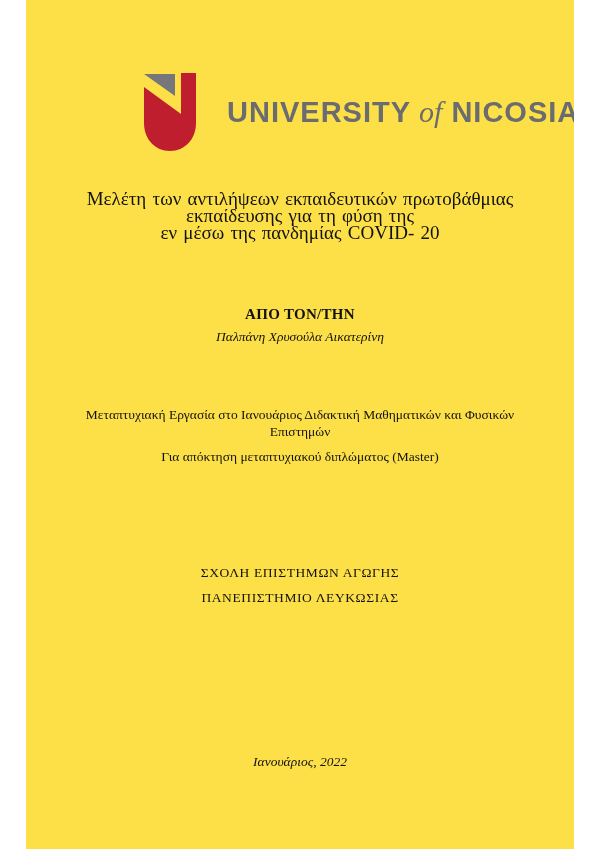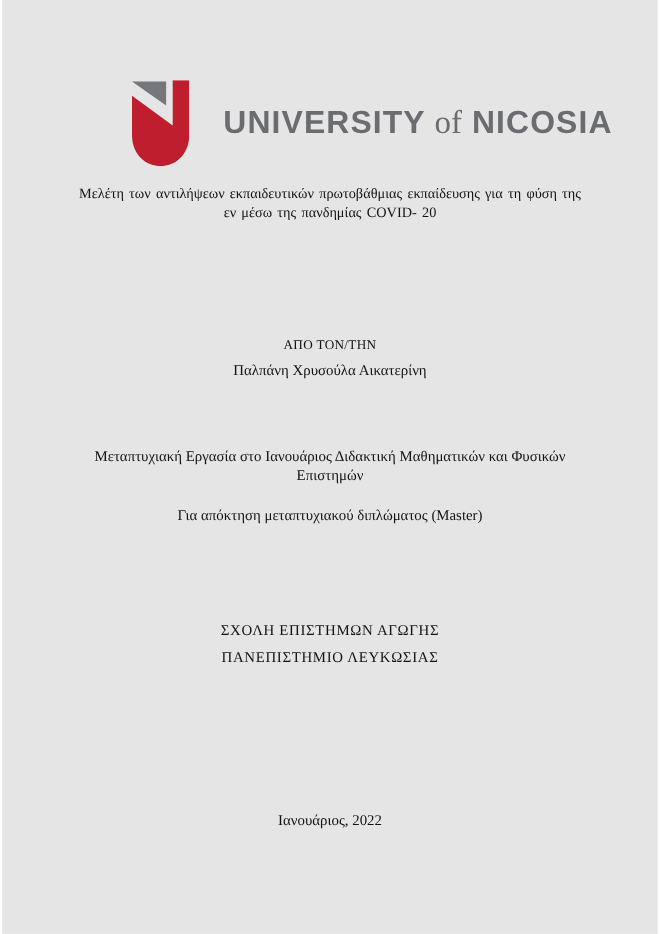--- a/index.html
+++ b/index.html
@@ -1,21 +1,21 @@
 <!DOCTYPE html>
 <html><head>
 <meta charset="utf-8">
 <style>
   html, body { margin: 0; padding: 0; background: #ffffff; }
   .page {
     position: relative;
-    width: 596px;
+    width: 548px;
     height: 849px;
     margin: 0 auto;
-    background: #e5e5e5;
+    background: #fde047;
     font-family: "Liberation Serif", "DejaVu Serif", serif;
     color: #121212;
     overflow: hidden;
   }
   
   .logo-row {
     position: absolute;
     left: 118px;
     top: 73px;
     height: 78px;
@@ -29,63 +29,66 @@
     align-items: baseline;
     font-family: "Liberation Sans", "DejaVu Sans", sans-serif;
     font-weight: bold;
     font-size: 29px;
     letter-spacing: 1px;
     color: #6b6c6f;
     white-space: nowrap;
   }
   .wordmark .of {
     font-family: "Liberation Serif", "DejaVu Serif", serif;
+    font-style: italic;
     font-weight: normal;
     font-size: 30px;
     letter-spacing: 0;
     margin: 0 9px 0 8px;
   }
   
   .centered-block {
     position: absolute;
     left: 40px;
     right: 40px;
     text-align: center;
   }
   .thesis-title {
-    top: 167px;
-    font-size: 13px;
+    top: 190px;
+    font-size: 19px;
     line-height: 17px;
     word-spacing: 1.5px;
   }
   .by-label {
     top: 306px;
-    font-size: 12px;
-    font-weight: normal;
+    font-size: 15px;
+    font-weight: bold;
     letter-spacing: 0.3px;
   }
   .author-name {
     top: 329px;
     font-size: 13.5px;
+    font-style: italic;
   }
   .program-block {
     top: 406px;
     font-size: 13.5px;
     line-height: 17px;
   }
-  .program-block .degree-line { margin-top: 20px; }
+  .program-block .degree-line { margin-top: 8px; }
   .institution-block {
     top: 560px;
     font-size: 13.5px;
     line-height: 25px;
     letter-spacing: 0.6px;
   }
   .date-line {
-    top: 738px;
+    top: 754px;
     font-size: 13.5px;
+    font-style: italic;
   }
 </style>
 </head>
 <body>
 
 <div class="page">
 
   <div class="logo-row">
     <svg class="logo-mark" viewBox="0 0 52 78" aria-hidden="true">
 

